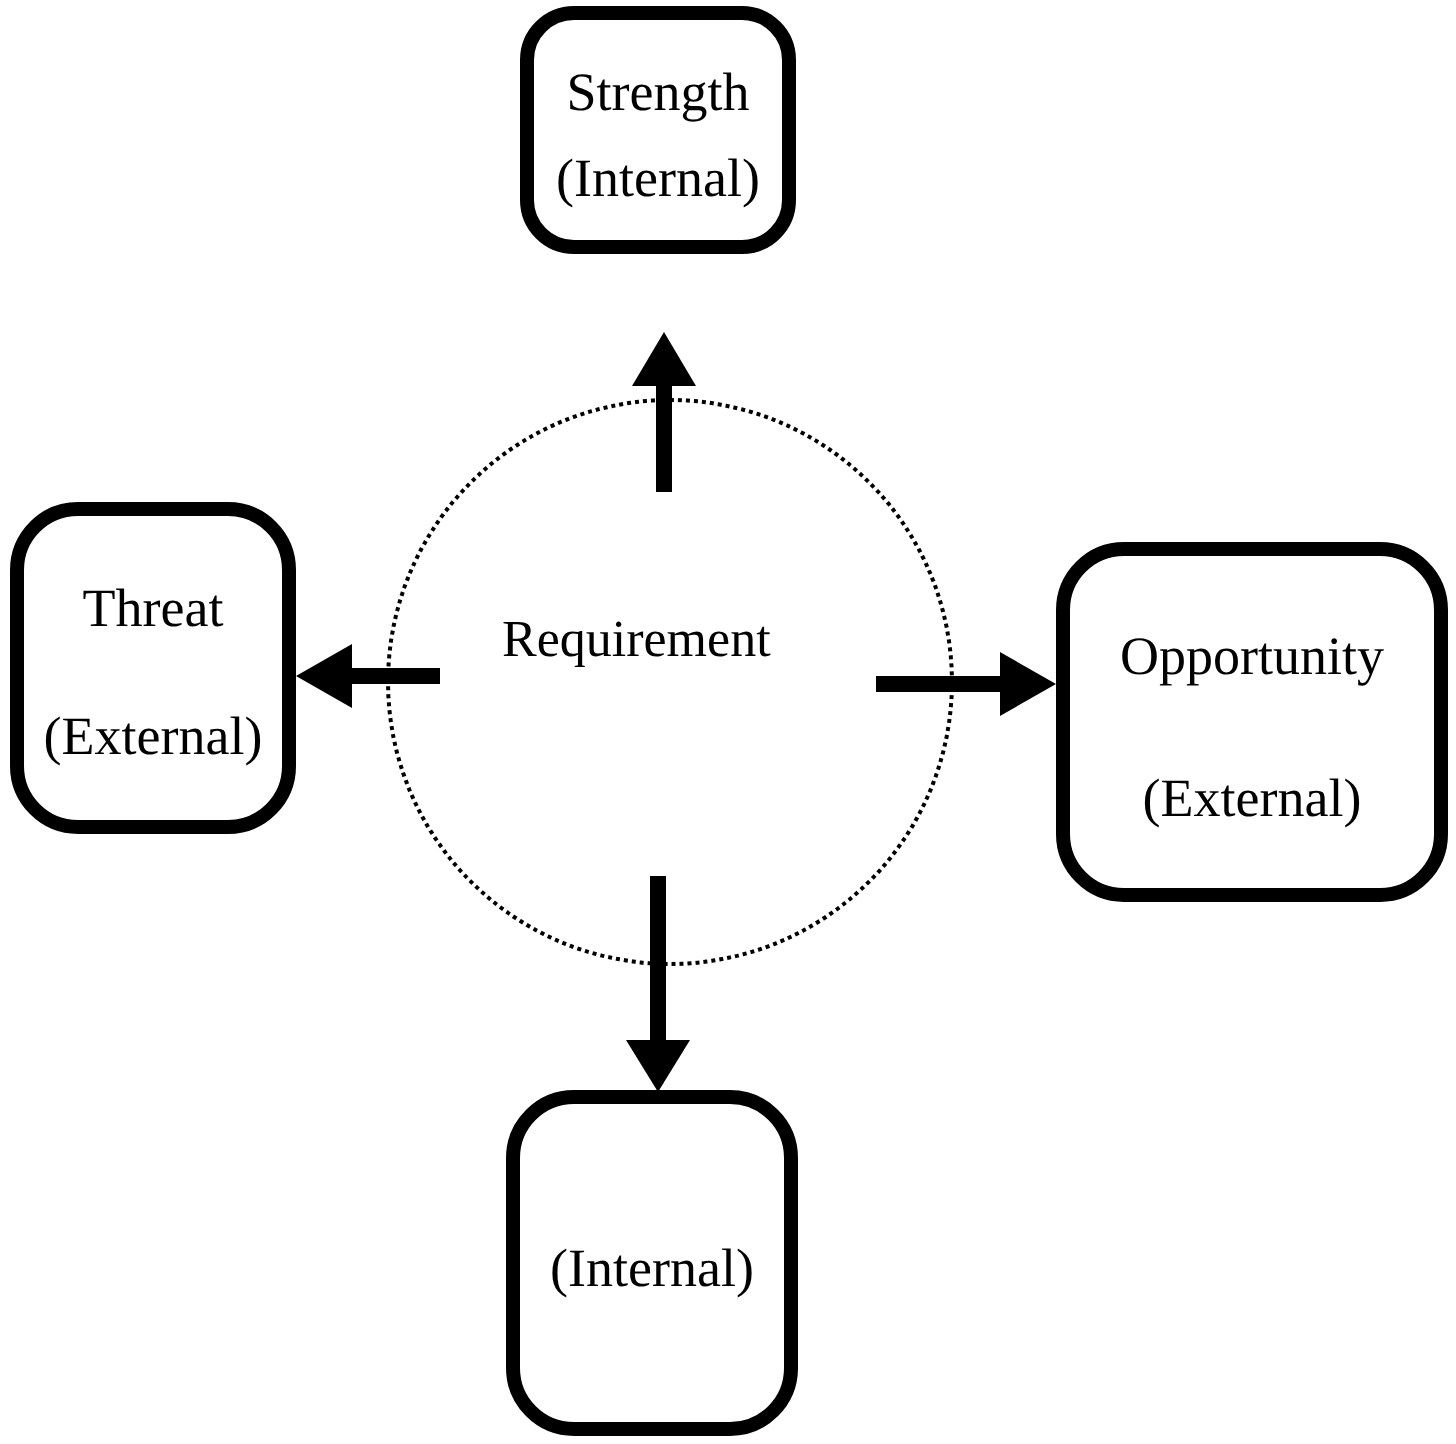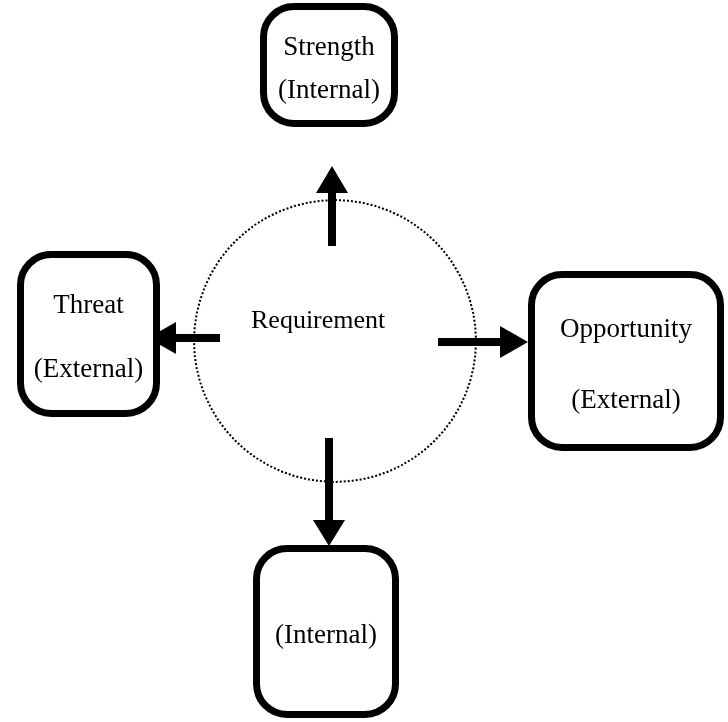--- a/index.html
+++ b/index.html
@@ -21,22 +21,22 @@
     display:flex;
     flex-direction:column;
     justify-content:space-around;
     align-items:center;
     text-align:center;
     padding:14px 2px 10px 2px;
     font-size:27px;
     line-height:32px;
     color:var(--ink);
   }
-  .node-top    { left:260px; top:3px;   width:138px; height:124px; }
-  .node-left   { left:5px;   top:251px; width:143px; height:166px;margin-left:12px; }
+  .node-top    { left:260px; top:3px;   width:138px; height:124px;border-radius:27px; }
+  .node-left   { left:5px;   top:251px; width:143px; height:166px; }
   .node-right  { left:528px; top:271px; width:196px; height:180px; }
   .node-bottom { left:253px; top:545px; width:146px; height:173px; }
   .center-circle {
     position:absolute;
     left:193px; top:199px;
     width:284px; height:284px;
     border:2px dotted var(--ink);
     border-radius:50%;
   }
   .center-text {

